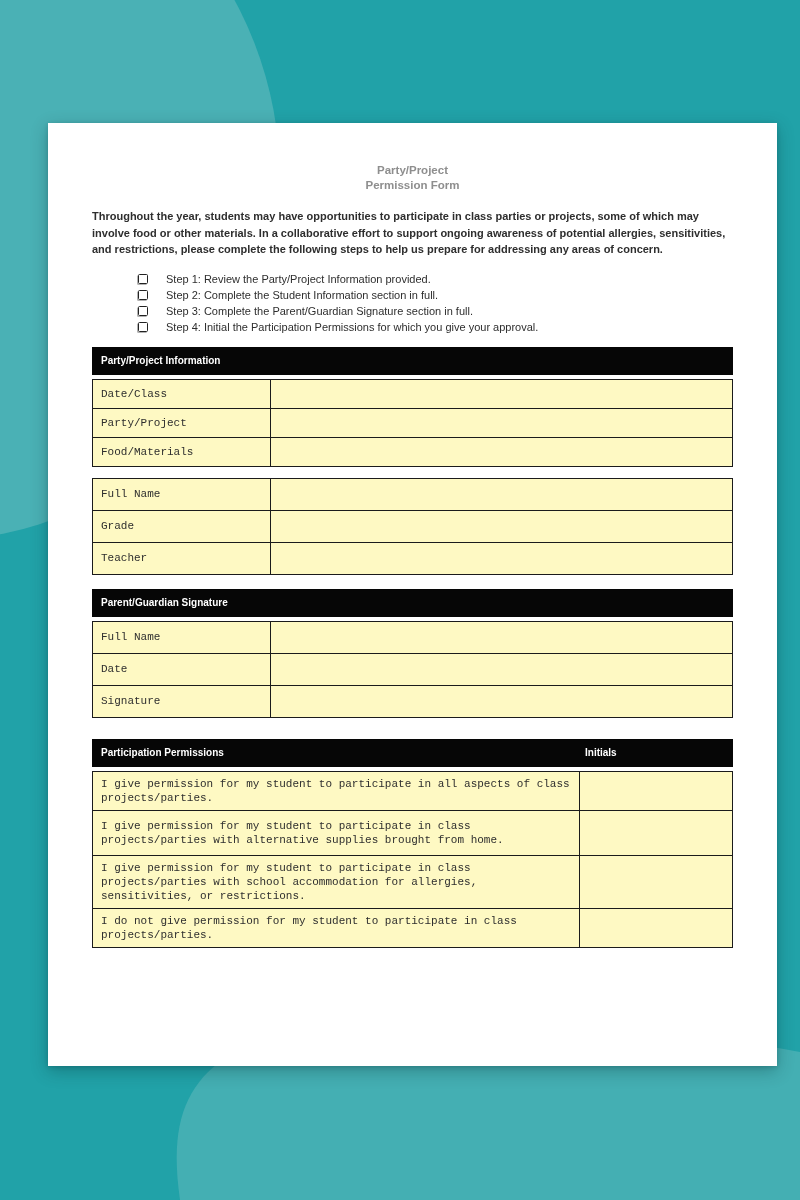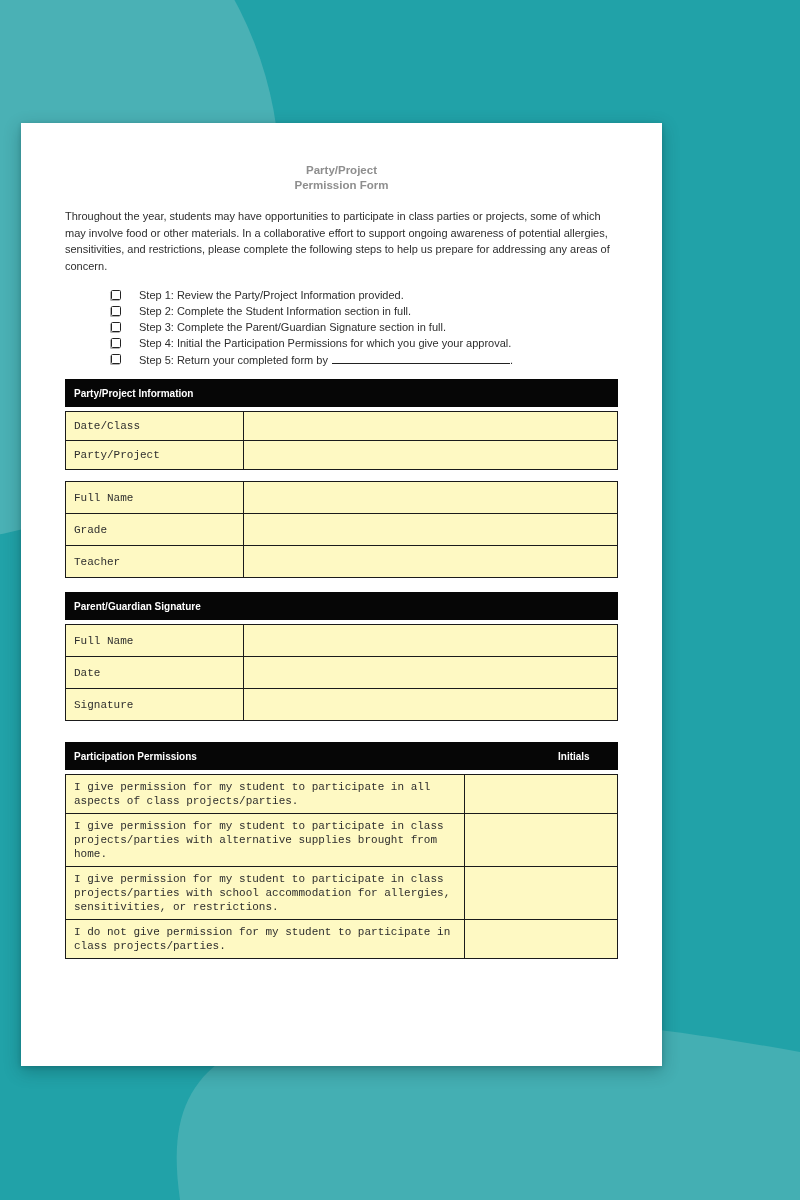--- a/index.html
+++ b/index.html
@@ -3,31 +3,31 @@
 <meta charset="utf-8">
 <style>
   html,body{margin:0;padding:0;}
   body{
     width:800px;height:1200px;position:relative;overflow:hidden;
     background:#21a2a8;
     font-family:"Liberation Sans","DejaVu Sans",sans-serif;
   }
   .bg-layer{position:absolute;inset:0;z-index:0;}
   .page{
-    position:absolute;left:21px;top:123px;width:641px;height:943px;
+    position:absolute;left:48px;top:123px;width:729px;height:943px;
     background:#ffffff;z-index:1;box-sizing:border-box;
     padding:40px 44px 0 44px;
     box-shadow:0 5px 16px rgba(0,40,42,.30),0 1px 4px rgba(0,40,42,.18);
   }
   .doc-title{
     text-align:center;color:#8e8e8e;font-weight:bold;
     font-size:11.5px;line-height:15px;margin:0 0 0 0;
   }
   .intro{
-    margin-top:15px;font-size:11px;line-height:16.5px;color:#2e2e2e;
+    margin-top:15px;font-size:11px;line-height:16.5px;color:#2e2e2e;font-weight:bold;
   }
   .steps{margin-top:13px;}
   .step{display:flex;align-items:center;height:16px;font-size:11px;color:#2e2e2e;}
   .chk{
     display:inline-block;width:8px;height:8px;flex:0 0 8px;
     border:1.5px solid #222;border-radius:1.5px;margin-left:46px;
     box-shadow:-1px 1px 0 rgba(34,34,34,.35);
   }
   .step-text{margin-left:18px;white-space:nowrap;}
   .blank-line{
@@ -87,42 +87,42 @@
       <span class="step-text">Step 2: Complete the Student Information section in full.</span>
     </div>
     <div class="step">
       <span class="chk"></span>
       <span class="step-text">Step 3: Complete the Parent/Guardian Signature section in full.</span>
     </div>
     <div class="step">
       <span class="chk"></span>
       <span class="step-text">Step 4: Initial the Participation Permissions for which you give your approval.</span>
     </div>
-    <div class="step">
-      <span class="chk"></span>
-      <span class="step-text"><span>Step 5: Return your completed form by</span><span class="blank-line"></span><span>.</span></span>
-    </div>
   </div>
 
   <div class="tbl">
     <div class="tbl-head single">
       <span>Party/Project Information</span>
     </div>
     <table class="tbl-body t-info">
       <colgroup>
           <col class="lbl-col">
           <col>
         </colgroup>
       <tbody>
           <tr>
         <td>Date/Class</td>
         <td></td>
       </tr>
       <tr>
         <td>Party/Project</td>
+        <td></td>
+      </tr>
+      <tr>
+        <td>Food/Materials</td>
         <td></td>
       </tr>
     </tbody>
       </table>
   </div>
 
   <div class="tbl mt-t2">
     <table class="tbl-body t-student">
       <colgroup>
           <col class="lbl-col">

